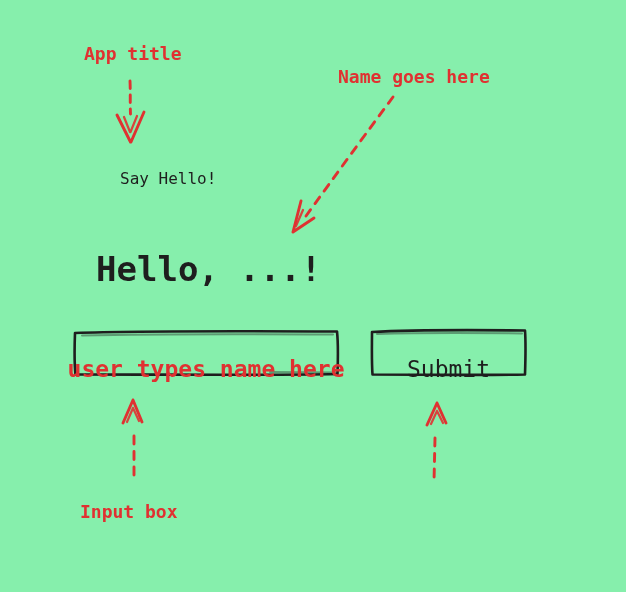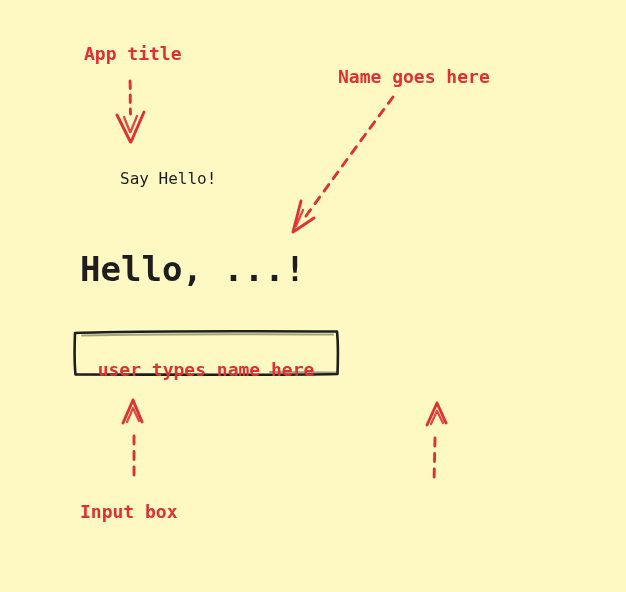--- a/index.html
+++ b/index.html
@@ -1,19 +1,19 @@
 <!DOCTYPE html>
 <html><head>
 <meta charset="utf-8">
 <style>
   html,body{margin:0;padding:0;background:#ffffff;}
   .canvas{
     position:relative;
     width:626px;height:592px;
-    background:#fef9c3;
+    background:#86efac;
     overflow:hidden;
     font-family:"DejaVu Sans Mono","Liberation Mono",monospace;
   }
   .abs{position:absolute;}
   .ann{
     color:#e03131;
     font-size:18px;
     font-weight:bold;
     line-height:1.1;
     white-space:nowrap;
@@ -32,21 +32,21 @@
     white-space:nowrap;
   }
   .sketch-box{
     display:flex;
     align-items:center;
     justify-content:center;
   }
   .sketch-box svg{position:absolute;left:0;top:0;}
   .box-label{
     position:relative;
-    font-size:18px;
+    font-size:23px;
     line-height:1.1;
     white-space:nowrap;
     z-index:1;
     margin-top:35px;
   }
   .input-label{color:#e03131;font-weight:bold;}
   .submit-label{color:#1e1e1e;}
   .arrow{pointer-events:none;}
 </style>
 </head>
@@ -65,30 +65,37 @@
   <div class="abs ann" style="left:338px;top:67px;">Name goes here</div>
 
   <svg class="abs arrow" style="left:282px;top:90px;" width="122" height="150" viewBox="0 0 122 150">
     <path d="M111 7 C 85 42,50 90,24 126" fill="none" stroke="#e03131" stroke-width="2.9" stroke-linecap="round" stroke-dasharray="8 7.5"></path>
     <path d="M11 142 L19 111 M11 142 L32 128" fill="none" stroke="#e03131" stroke-width="2.9" stroke-linecap="round"></path>
     <path d="M14 136 L21 120" fill="none" stroke="#e03131" stroke-width="2.2" stroke-linecap="round" opacity="0.9"></path>
   </svg>
 
   <div class="abs ink app-title-text" style="left:81px;top:170px;">Say Hello!</div>
 
-  <div class="abs ink greeting-text" style="left:80px;top:251px;">Hello, ...!</div>
+  <div class="abs ink greeting-text" style="left:96px;top:251px;">Hello, ...!</div>
 
   <div class="abs sketch-box" style="left:70px;top:326px;width:272px;height:53px;">
     <svg width="272" height="53" viewBox="0 0 272 53">
       <path d="M5 7 C72 4.5,170 5,267 5.5 C268.5 19,268 33,267.5 48 C190 49.5,95 48.5,5.5 48.5 C4 34,4.5 20,5 7 Z" fill="none" stroke="#1e1e1e" stroke-width="2.6" stroke-linejoin="round" stroke-linecap="round"></path>
       <path d="M12 9.5 C100 7.5,190 8,263 8.5 M200 46 L266 46.5" fill="none" stroke="#1e1e1e" stroke-width="2" stroke-linecap="round" opacity="0.4"></path>
     </svg>
     <span class="box-label input-label">user types name here</span>
   </div>
 
+  <div class="abs sketch-box" style="left:367px;top:325px;width:163px;height:54px;">
+    <svg width="163" height="54" viewBox="0 0 163 54">
+      <path d="M5 7 C50 4.5,110 5,158 5.5 C159 19,158.5 34,158 49.5 C110 50.5,55 49.5,5.5 49.5 C4.5 35,5 21,5 7 Z" fill="none" stroke="#1e1e1e" stroke-width="2.6" stroke-linejoin="round" stroke-linecap="round"></path>
+      <path d="M10 9 C60 7.5,120 8,155 8.5" fill="none" stroke="#1e1e1e" stroke-width="2" stroke-linecap="round" opacity="0.4"></path>
+    </svg>
+    <span class="box-label submit-label">Submit</span>
+  </div>
 
   <svg class="abs arrow" style="left:113px;top:392px;" width="42" height="96" viewBox="0 0 42 96">
     <path d="M20 8 L10 31 M20 8 L29 30" fill="none" stroke="#e03131" stroke-width="2.9" stroke-linecap="round"></path>
     <path d="M20 16 L14 30 M20 16 L26 29" fill="none" stroke="#e03131" stroke-width="2.2" stroke-linecap="round" opacity="0.9"></path>
     <path d="M21 44 L21 90" fill="none" stroke="#e03131" stroke-width="2.9" stroke-linecap="round" stroke-dasharray="8 7.5"></path>
   </svg>
 
   <div class="abs ann" style="left:80px;top:502px;">Input box</div>
 
   <svg class="abs arrow" style="left:416px;top:394px;" width="42" height="96" viewBox="0 0 42 96">

